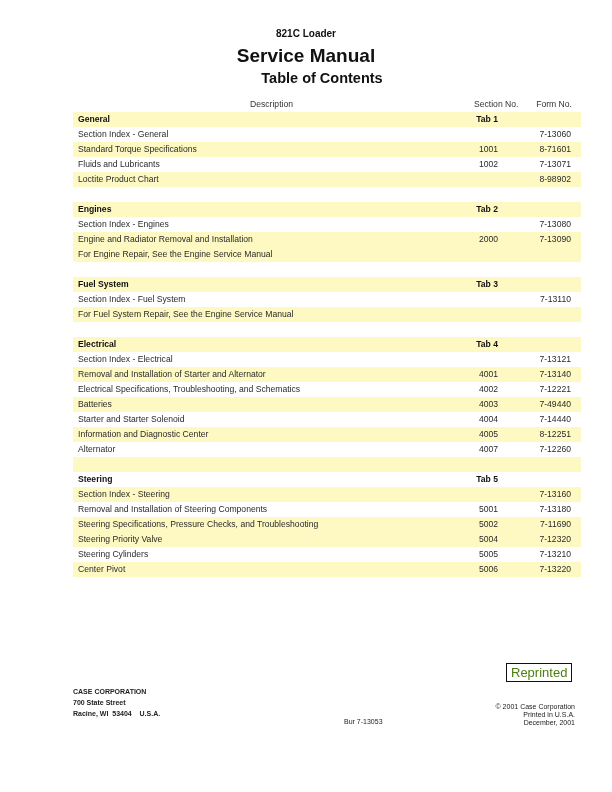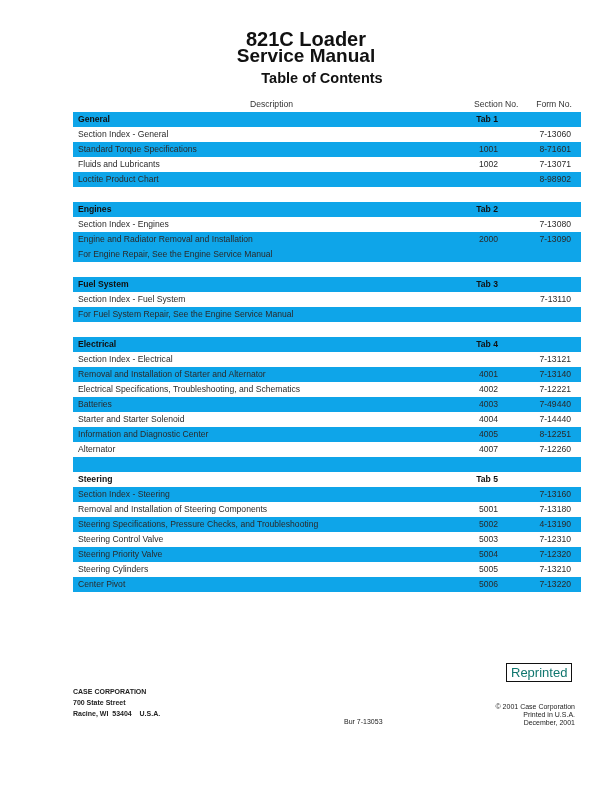--- a/index.html
+++ b/index.html
@@ -1,34 +1,34 @@
 <!DOCTYPE html>
 <html><head>
 <meta charset="utf-8">
 <style>
   html,body{margin:0;padding:0;background:#fff;}
   body{width:612px;height:792px;position:relative;overflow:hidden;font-family:"Liberation Sans",sans-serif;color:#1a1a1a;}
   .title{position:absolute;left:0;width:612px;text-align:center;font-weight:bold;color:#111;}
-  .t1{top:28px;font-size:20px;}
+  .t1{top:28px;font-size:10px;}
   .t2{top:45px;font-size:19px;}
   .t3{top:70px;font-size:14.5px;padding-left:16px;}
   .table{position:absolute;left:73px;top:97px;width:508px;}
   .hdr{height:15px;position:relative;font-size:8.6px;color:#333;}
   .hdr span{position:absolute;top:2px;padding-left:32px;}
   .row{height:15px;position:relative;font-size:8.6px;color:#2a2a2a;}
-  .row.shade{background:#0ea5e9;}
+  .row.shade{background:#fef9c3;}
   .row.gap{height:15px;}
   .row .desc{position:absolute;left:5px;top:2px;white-space:nowrap;}
   .row .sec{position:absolute;left:375px;width:50px;text-align:right;top:2px;}
   .row .form{position:absolute;right:10px;top:2px;text-align:right;}
   .row.head .desc,.row.head .sec{font-weight:bold;color:#111;}
   .footer-l{position:absolute;left:73px;top:686px;font-size:7px;font-weight:bold;line-height:11px;color:#222;}
   .footer-c{position:absolute;left:344px;top:718px;font-size:7px;color:#222;}
   .footer-r{position:absolute;right:37px;top:703px;font-size:7px;text-align:right;line-height:8px;color:#222;}
-  .stamp{position:absolute;left:506px;top:663px;border:1.5px solid #111;padding:1px 4px;font-size:13px;color:#0f766e;}
+  .stamp{position:absolute;left:506px;top:663px;border:1.5px solid #111;padding:1px 4px;font-size:13px;color:#4d7c0f;}
 </style>
 </head>
 <body>
 
 <div class="title t1">821C Loader</div>
 <div class="title t2">Service Manual</div>
 <div class="title t3">Table of Contents</div>
 
 <div class="table">
   <div class="hdr">
@@ -156,26 +156,21 @@
         <span class="form">7-13160</span>
       </div>
       <div class="row">
         <span class="desc">Removal and Installation of Steering Components</span>
         <span class="sec">5001</span>
         <span class="form">7-13180</span>
       </div>
       <div class="row shade">
         <span class="desc">Steering Specifications, Pressure Checks, and Troubleshooting</span>
         <span class="sec">5002</span>
-        <span class="form">4-13190</span>
-      </div>
-      <div class="row">
-        <span class="desc">Steering Control Valve</span>
-        <span class="sec">5003</span>
-        <span class="form">7-12310</span>
+        <span class="form">7-11690</span>
       </div>
       <div class="row shade">
         <span class="desc">Steering Priority Valve</span>
         <span class="sec">5004</span>
         <span class="form">7-12320</span>
       </div>
       <div class="row">
         <span class="desc">Steering Cylinders</span>
         <span class="sec">5005</span>
         <span class="form">7-13210</span>

